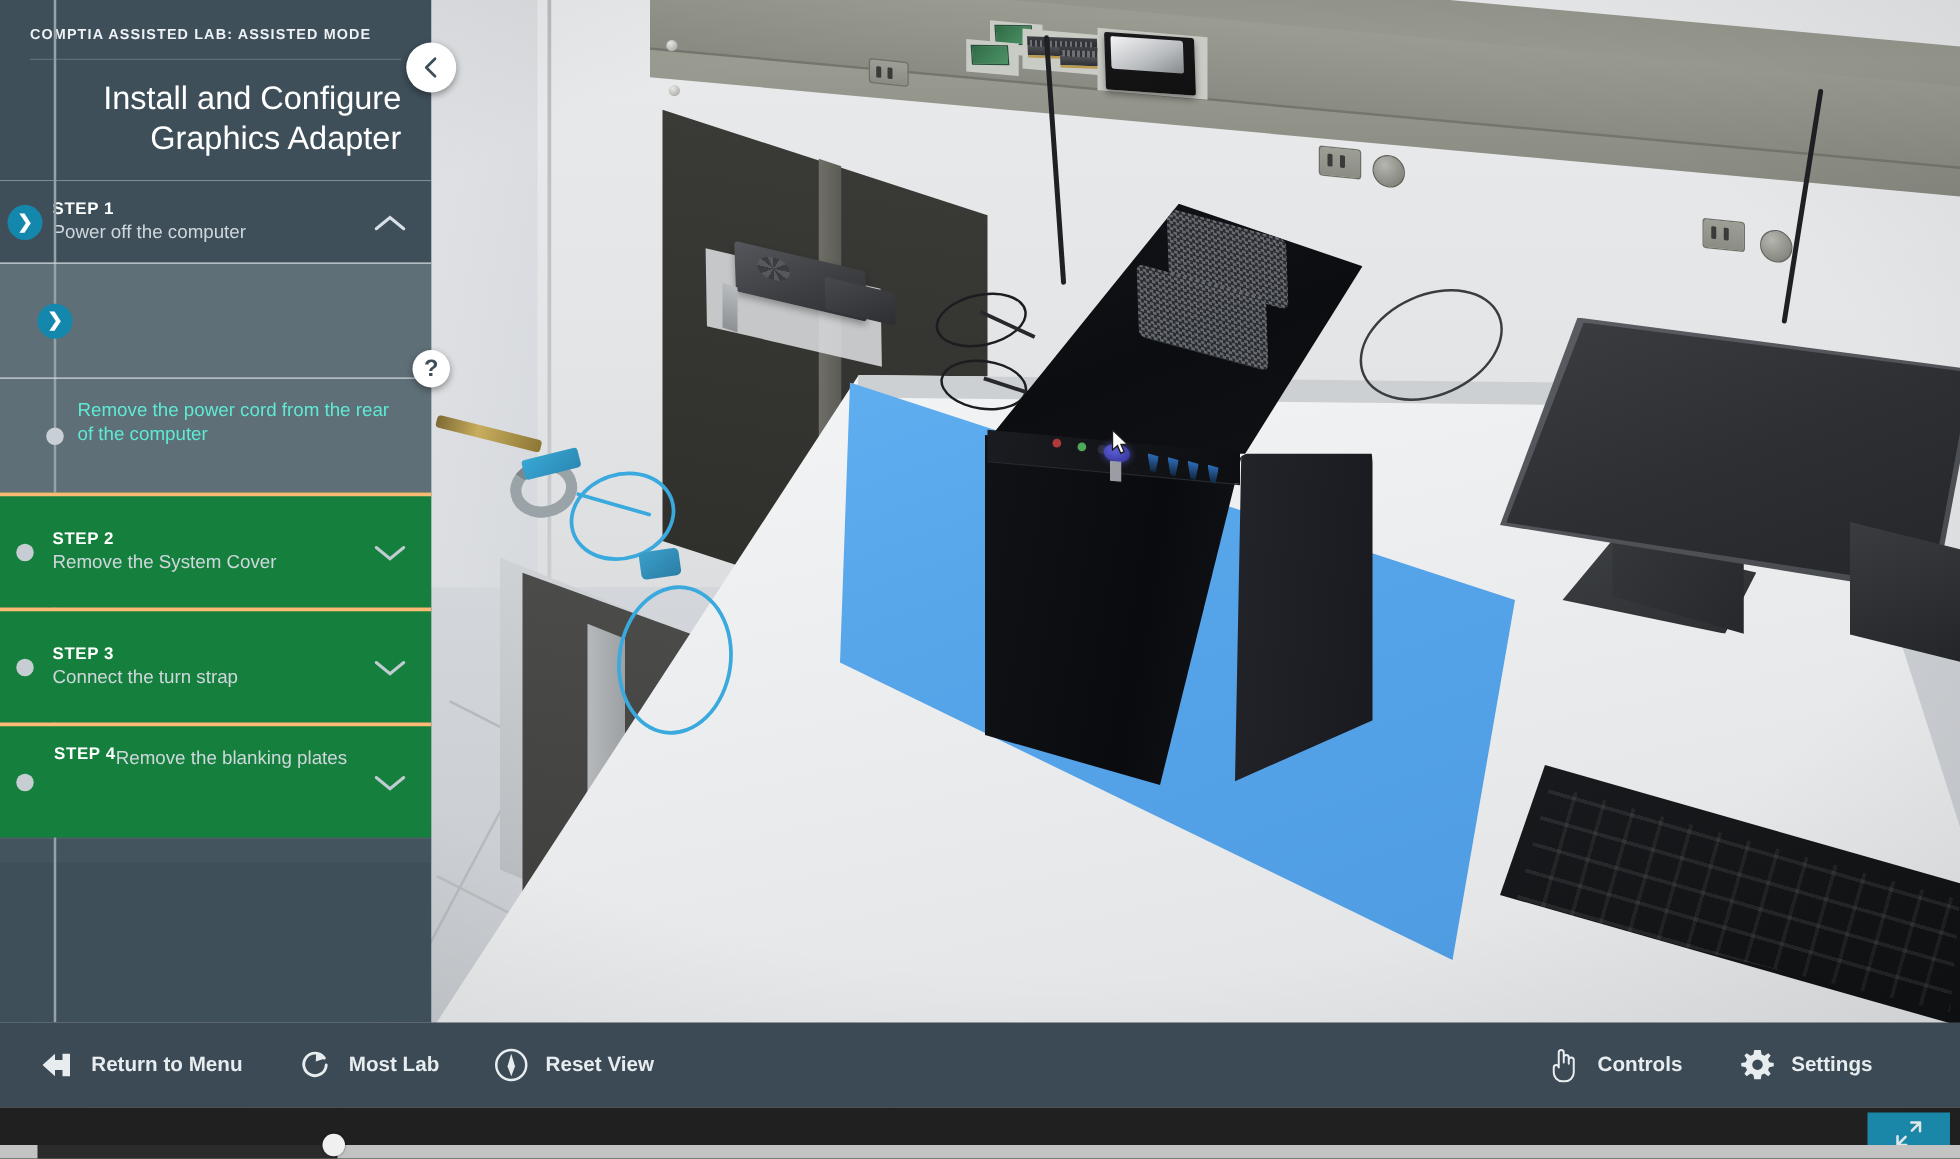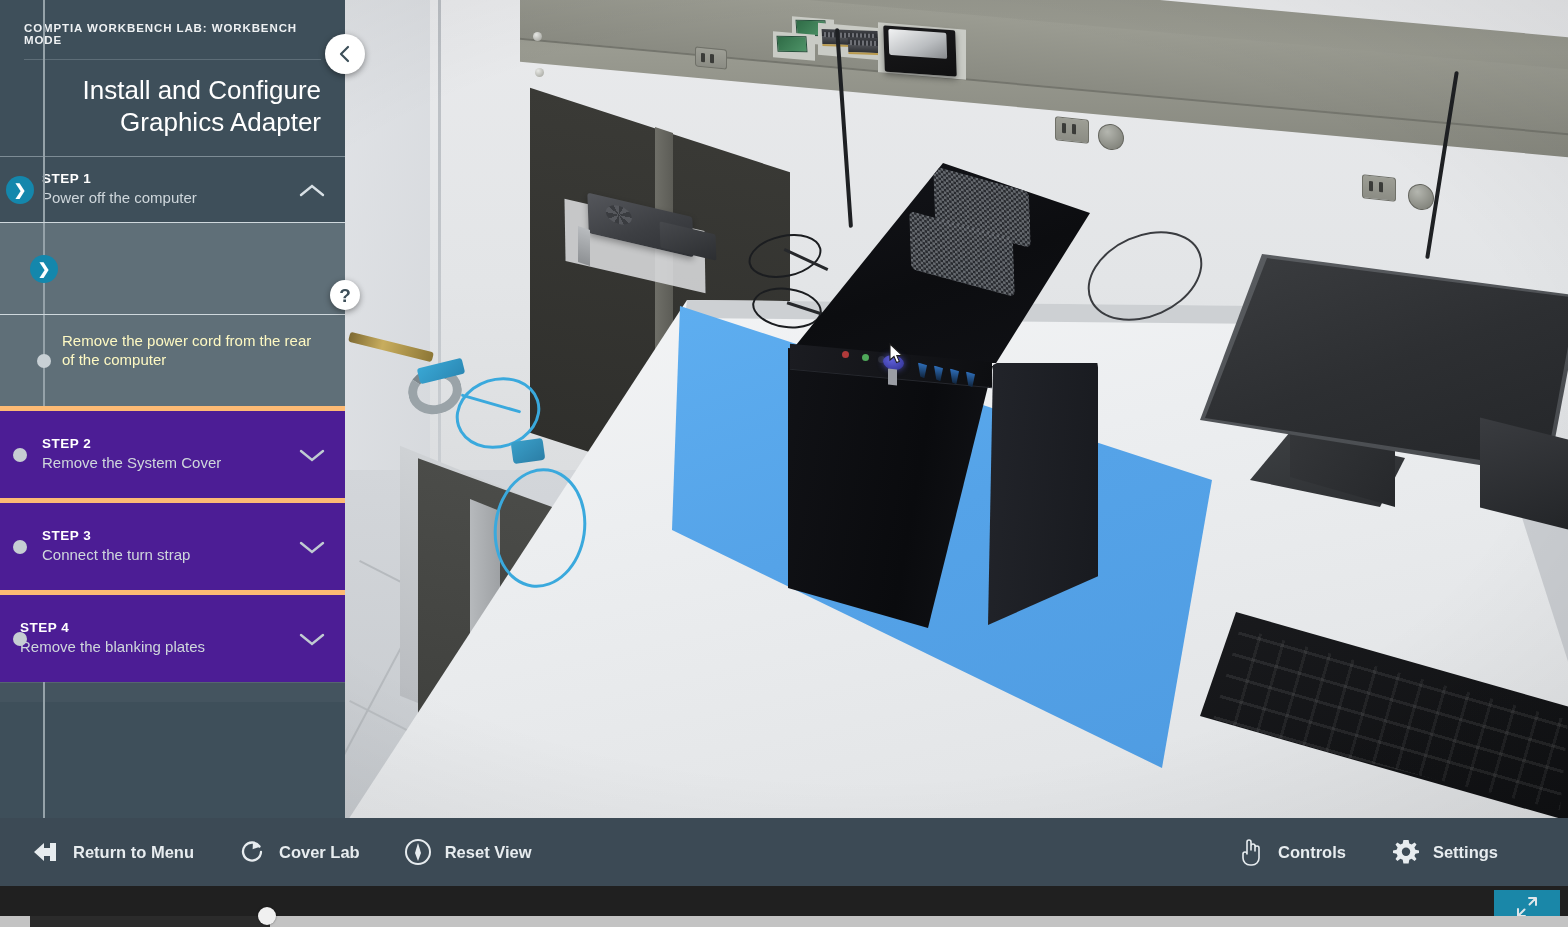--- a/index.html
+++ b/index.html
@@ -195,35 +195,35 @@
     background:#3e4f5a; color:#fff; z-index:30; overflow:hidden; }
   .sb-head { padding:22px 24px 18px 24px; }
   .sb-kicker { font-size:11.5px; font-weight:bold; letter-spacing:.9px;
     color:#eef1f3; padding-bottom:13px; border-bottom:1px solid #5d6d77; }
   .sb-title { font-size:26px; line-height:32px; font-weight:400; color:#fff;
     margin-top:14px;text-align:right; }
   .sb-steps { border-top:1px solid #7d8c95; }
 
   .step { position:relative; padding:14px 44px 16px 42px; cursor:pointer; }
   .step.active { background:#3e4f5a; }
-  .step.idle  { background:#4c1d95; border-top:5px solid #fdba74; }
+  .step.idle  { background:#15803d; border-top:3px solid #fdba74; }
   .step-label { font-size:13.5px; font-weight:bold; letter-spacing:.5px; color:#fff; }
   .step-desc { font-size:15px; color:#cfd7dc; margin-top:3px; }
   .step-bullet { position:absolute; left:13px; top:50%; margin-top:-7px;
     width:14px; height:14px; border-radius:50%; background:#c6ced3; }
   .step-bullet.cur { background:#1487ac; width:28px; height:28px; margin-top:-14px;
     left:6px; display:flex; align-items:center; justify-content:center; }
   .chev { position:absolute; right:20px; top:50%; margin-top:-6px; width:26px; height:13px; }
   .chev svg { width:26px; height:13px; display:block; }
 
   .substeps { background:#5f6f78; }
   .sub { position:relative; padding:16px 24px 16px 62px; min-height:92px;
     border-top:1px solid #cfd8dd; cursor:pointer; }
   .sub-txt { font-size:15px; line-height:19px; color:#ffffff; }
-  .sub.done .sub-txt, .sub.pending .sub-txt { color:#fef9c3; }
+  .sub.done .sub-txt, .sub.pending .sub-txt { color:#5eead4; }
   .sub-rail { position:absolute; left:43px; top:0; bottom:0; width:2px; background:#95a2a9; }
   .sub-dot { position:absolute; left:37px; top:50%; margin-top:-7px;
     width:14px; height:14px; border-radius:50%; background:#c8d0d5; z-index:2; }
   .sub-dot.cur { background:#1487ac; width:28px; height:28px; margin-top:-14px; left:30px;
     display:flex; align-items:center; justify-content:center; }
   .arrow-glyph { color:#fff; font-size:15px; font-weight:bold; line-height:1; }
 
   
   .round-btn { position:absolute; border-radius:50%; background:#fff;
     box-shadow:0 2px 6px rgba(0,0,0,.4); display:flex; align-items:center;
@@ -370,21 +370,21 @@
 
     <div class="sc vignette"></div>
   </div>
 
   <svg id="cursor" viewBox="0 0 16 22">
     <path d="M1 1 L1 17 L5 13.5 L7.6 19.6 L10.3 18.4 L7.8 12.6 L13 12.3 Z" fill="#ffffff" stroke="#1d1d1d" stroke-width="1.1"></path>
   </svg>
 
   <div id="sidebar">
     <div class="sb-head">
-      <div class="sb-kicker">COMPTIA WORKBENCH LAB: WORKBENCH MODE</div>
+      <div class="sb-kicker">COMPTIA ASSISTED LAB: ASSISTED MODE</div>
       <div class="sb-title">Install and Configure Graphics Adapter</div>
     </div>
 
     <div class="sb-steps">
 
       <div class="step active">
         <div class="step-bullet cur">
           <span class="arrow-glyph">❯</span>
         </div>
         <div class="step-label">STEP 1</div>
@@ -427,21 +427,21 @@
         <div class="step-bullet"></div>
         <div class="step-label">STEP 3</div>
         <div class="step-desc">Connect the turn strap</div>
         <div class="chev">
           <svg viewBox="0 0 26 13">
               <path d="M2 2 L13 11 L24 2" fill="none" stroke="#c0cbd2" stroke-width="2.4" stroke-linecap="round"></path>
             </svg>
         </div>
       </div>
 
-      <div class="step idle" style="min-height:92px; display:flex; flex-direction:column; justify-content:center;padding-left:20px;">
+      <div class="step idle" style="min-height:92px; display:flex; flex-direction:row; justify-content:center;padding-left:20px;">
         <div class="step-bullet"></div>
         <div class="step-label">STEP 4</div>
         <div class="step-desc">Remove the blanking plates</div>
         <div class="chev">
           <svg viewBox="0 0 26 13">
               <path d="M2 2 L13 11 L24 2" fill="none" stroke="#c0cbd2" stroke-width="2.4" stroke-linecap="round"></path>
             </svg>
         </div>
       </div>
 
@@ -470,21 +470,21 @@
         <span>Return to Menu</span>
       </div>
 
       <div class="tb-item">
         <span class="tb-ico">
           <svg width="28" height="28" viewBox="0 0 28 28">
             <path d="M21.5 8.5 A9 9 0 1 0 23 14" fill="none" stroke="#e7ecef" stroke-width="2.3" stroke-linecap="round"></path>
             <path d="M15 4 L22 8.8 L14.6 11.2 Z" fill="#e7ecef"></path>
           </svg>
         </span>
-        <span>Cover Lab</span>
+        <span>Most Lab</span>
       </div>
 
       <div class="tb-item">
         <span class="tb-ico">
           <svg width="30" height="30" viewBox="0 0 30 30">
             <circle cx="15" cy="15" r="12" fill="none" stroke="#e7ecef" stroke-width="2"></circle>
             <path d="M15 6 L18 16 L15 24 L12 16 Z" fill="#e7ecef"></path>
           </svg>
         </span>
         <span>Reset View</span>

